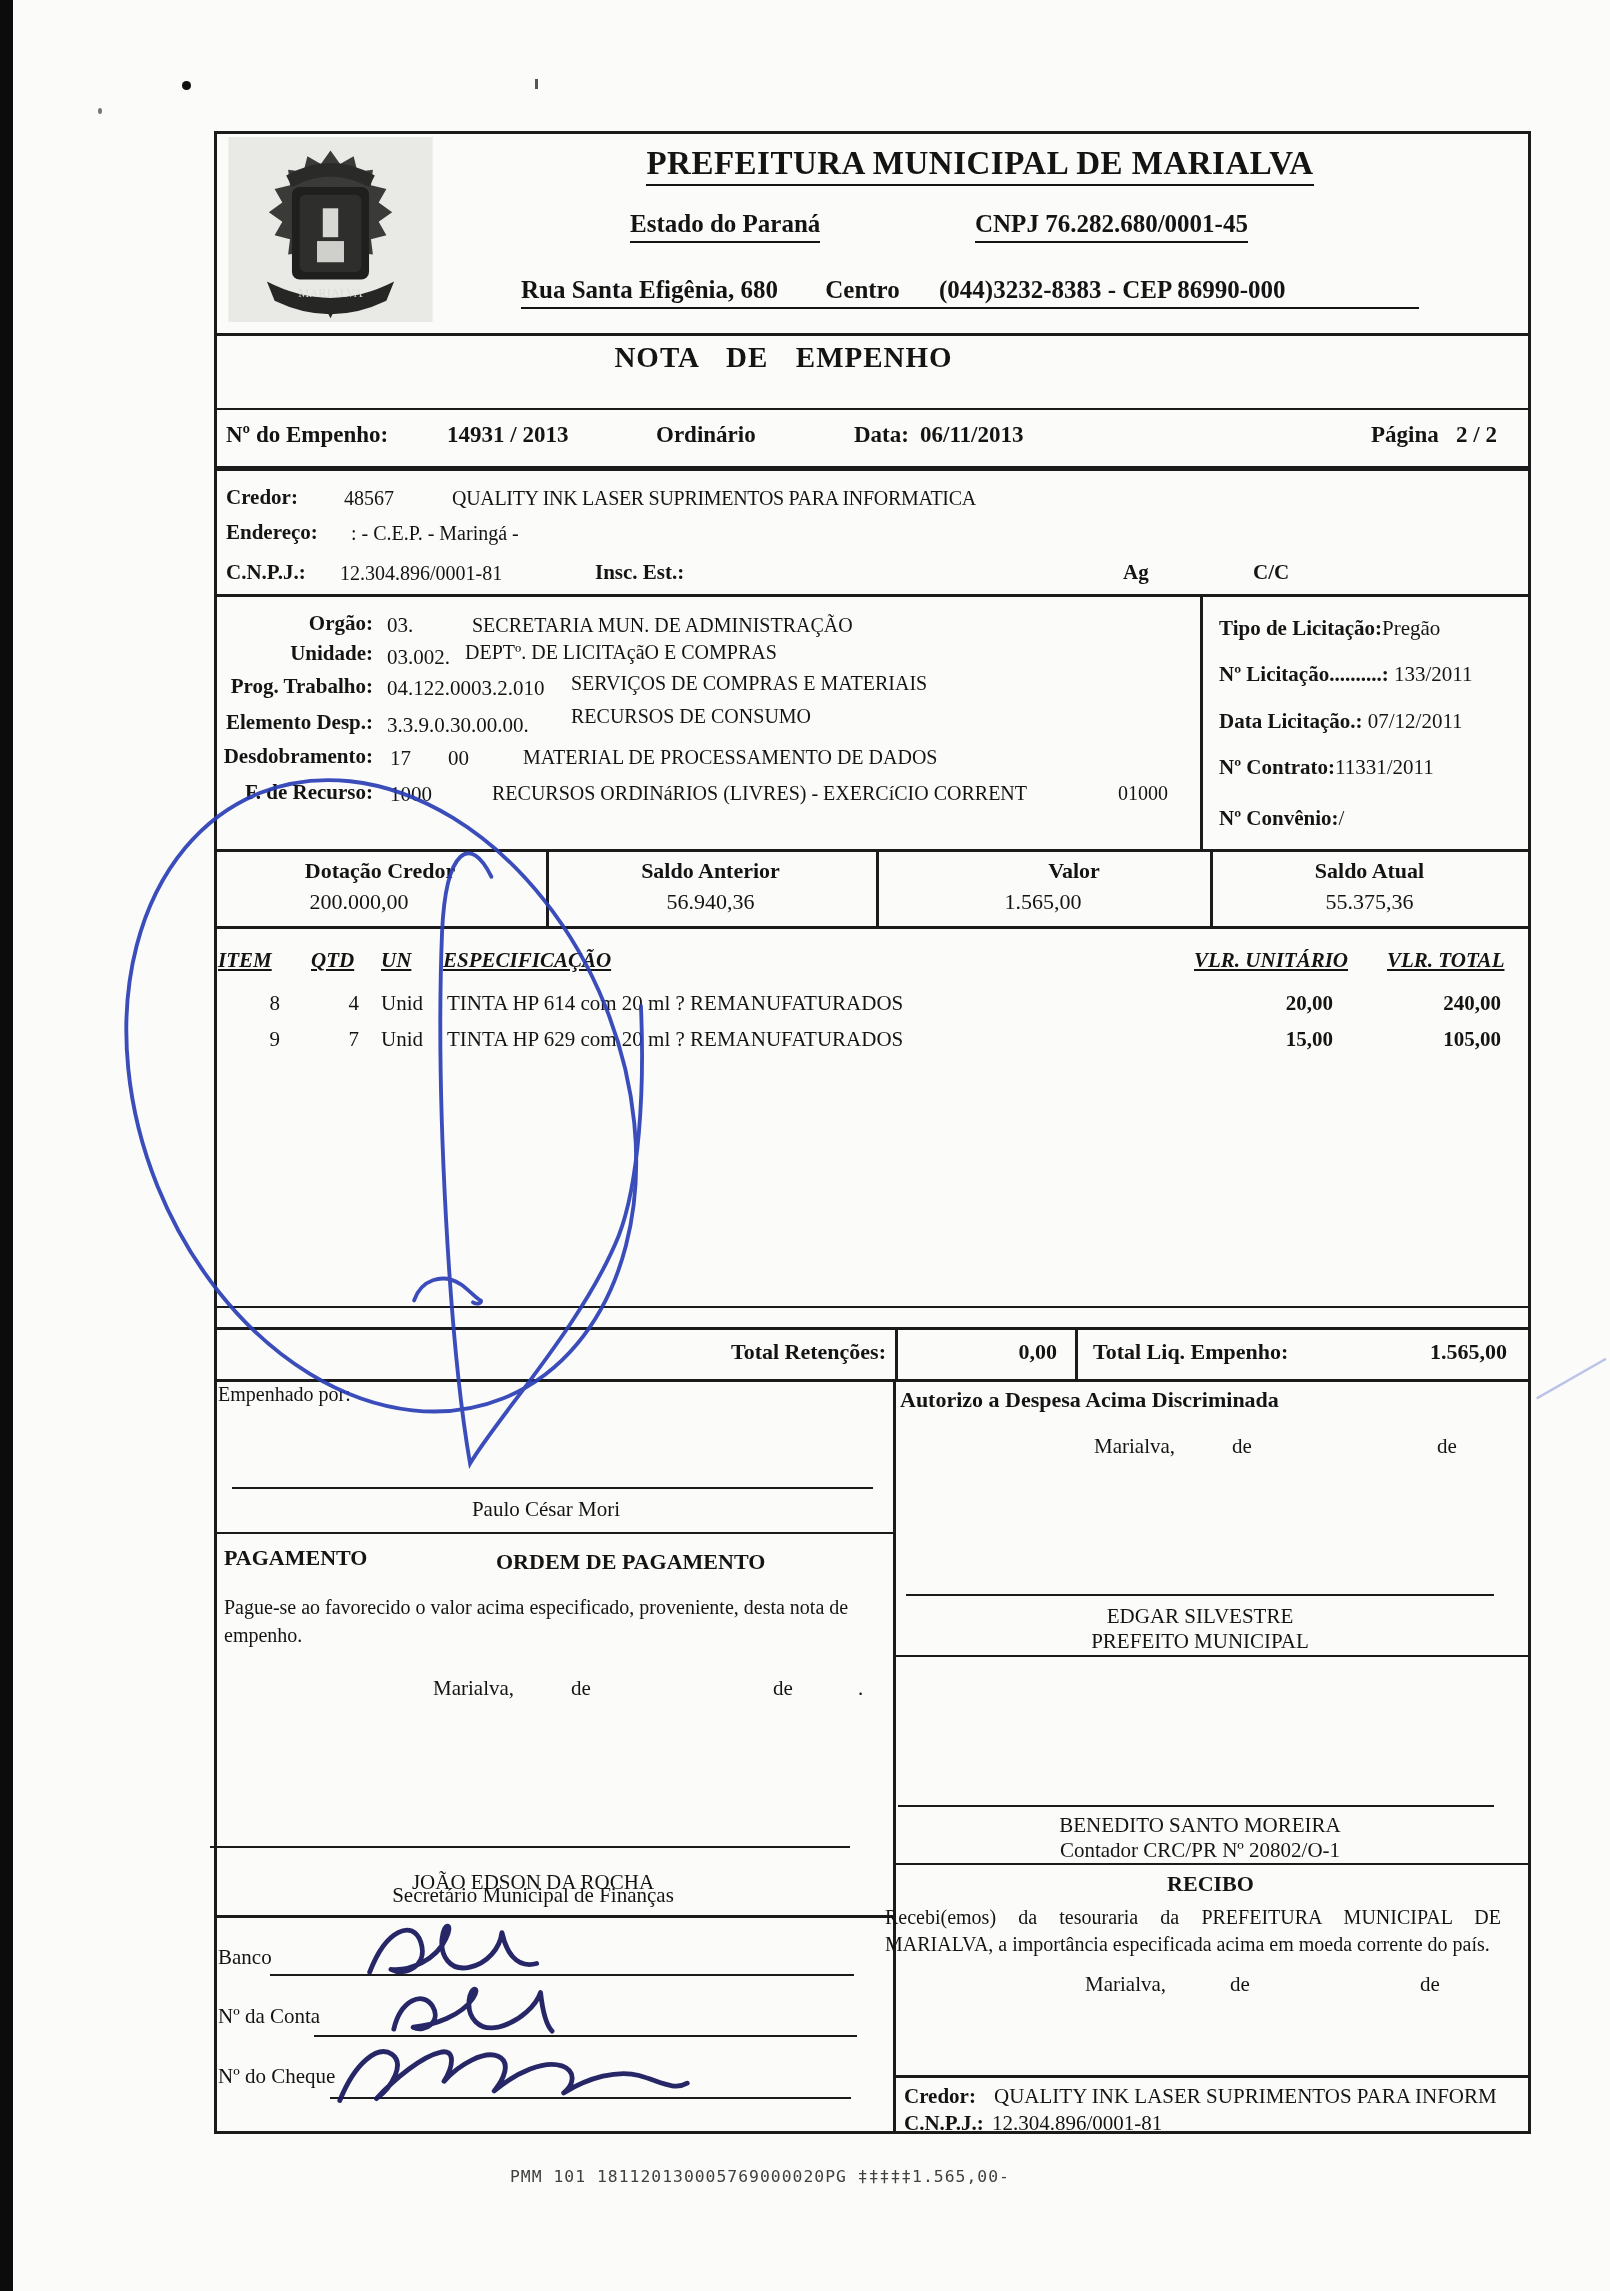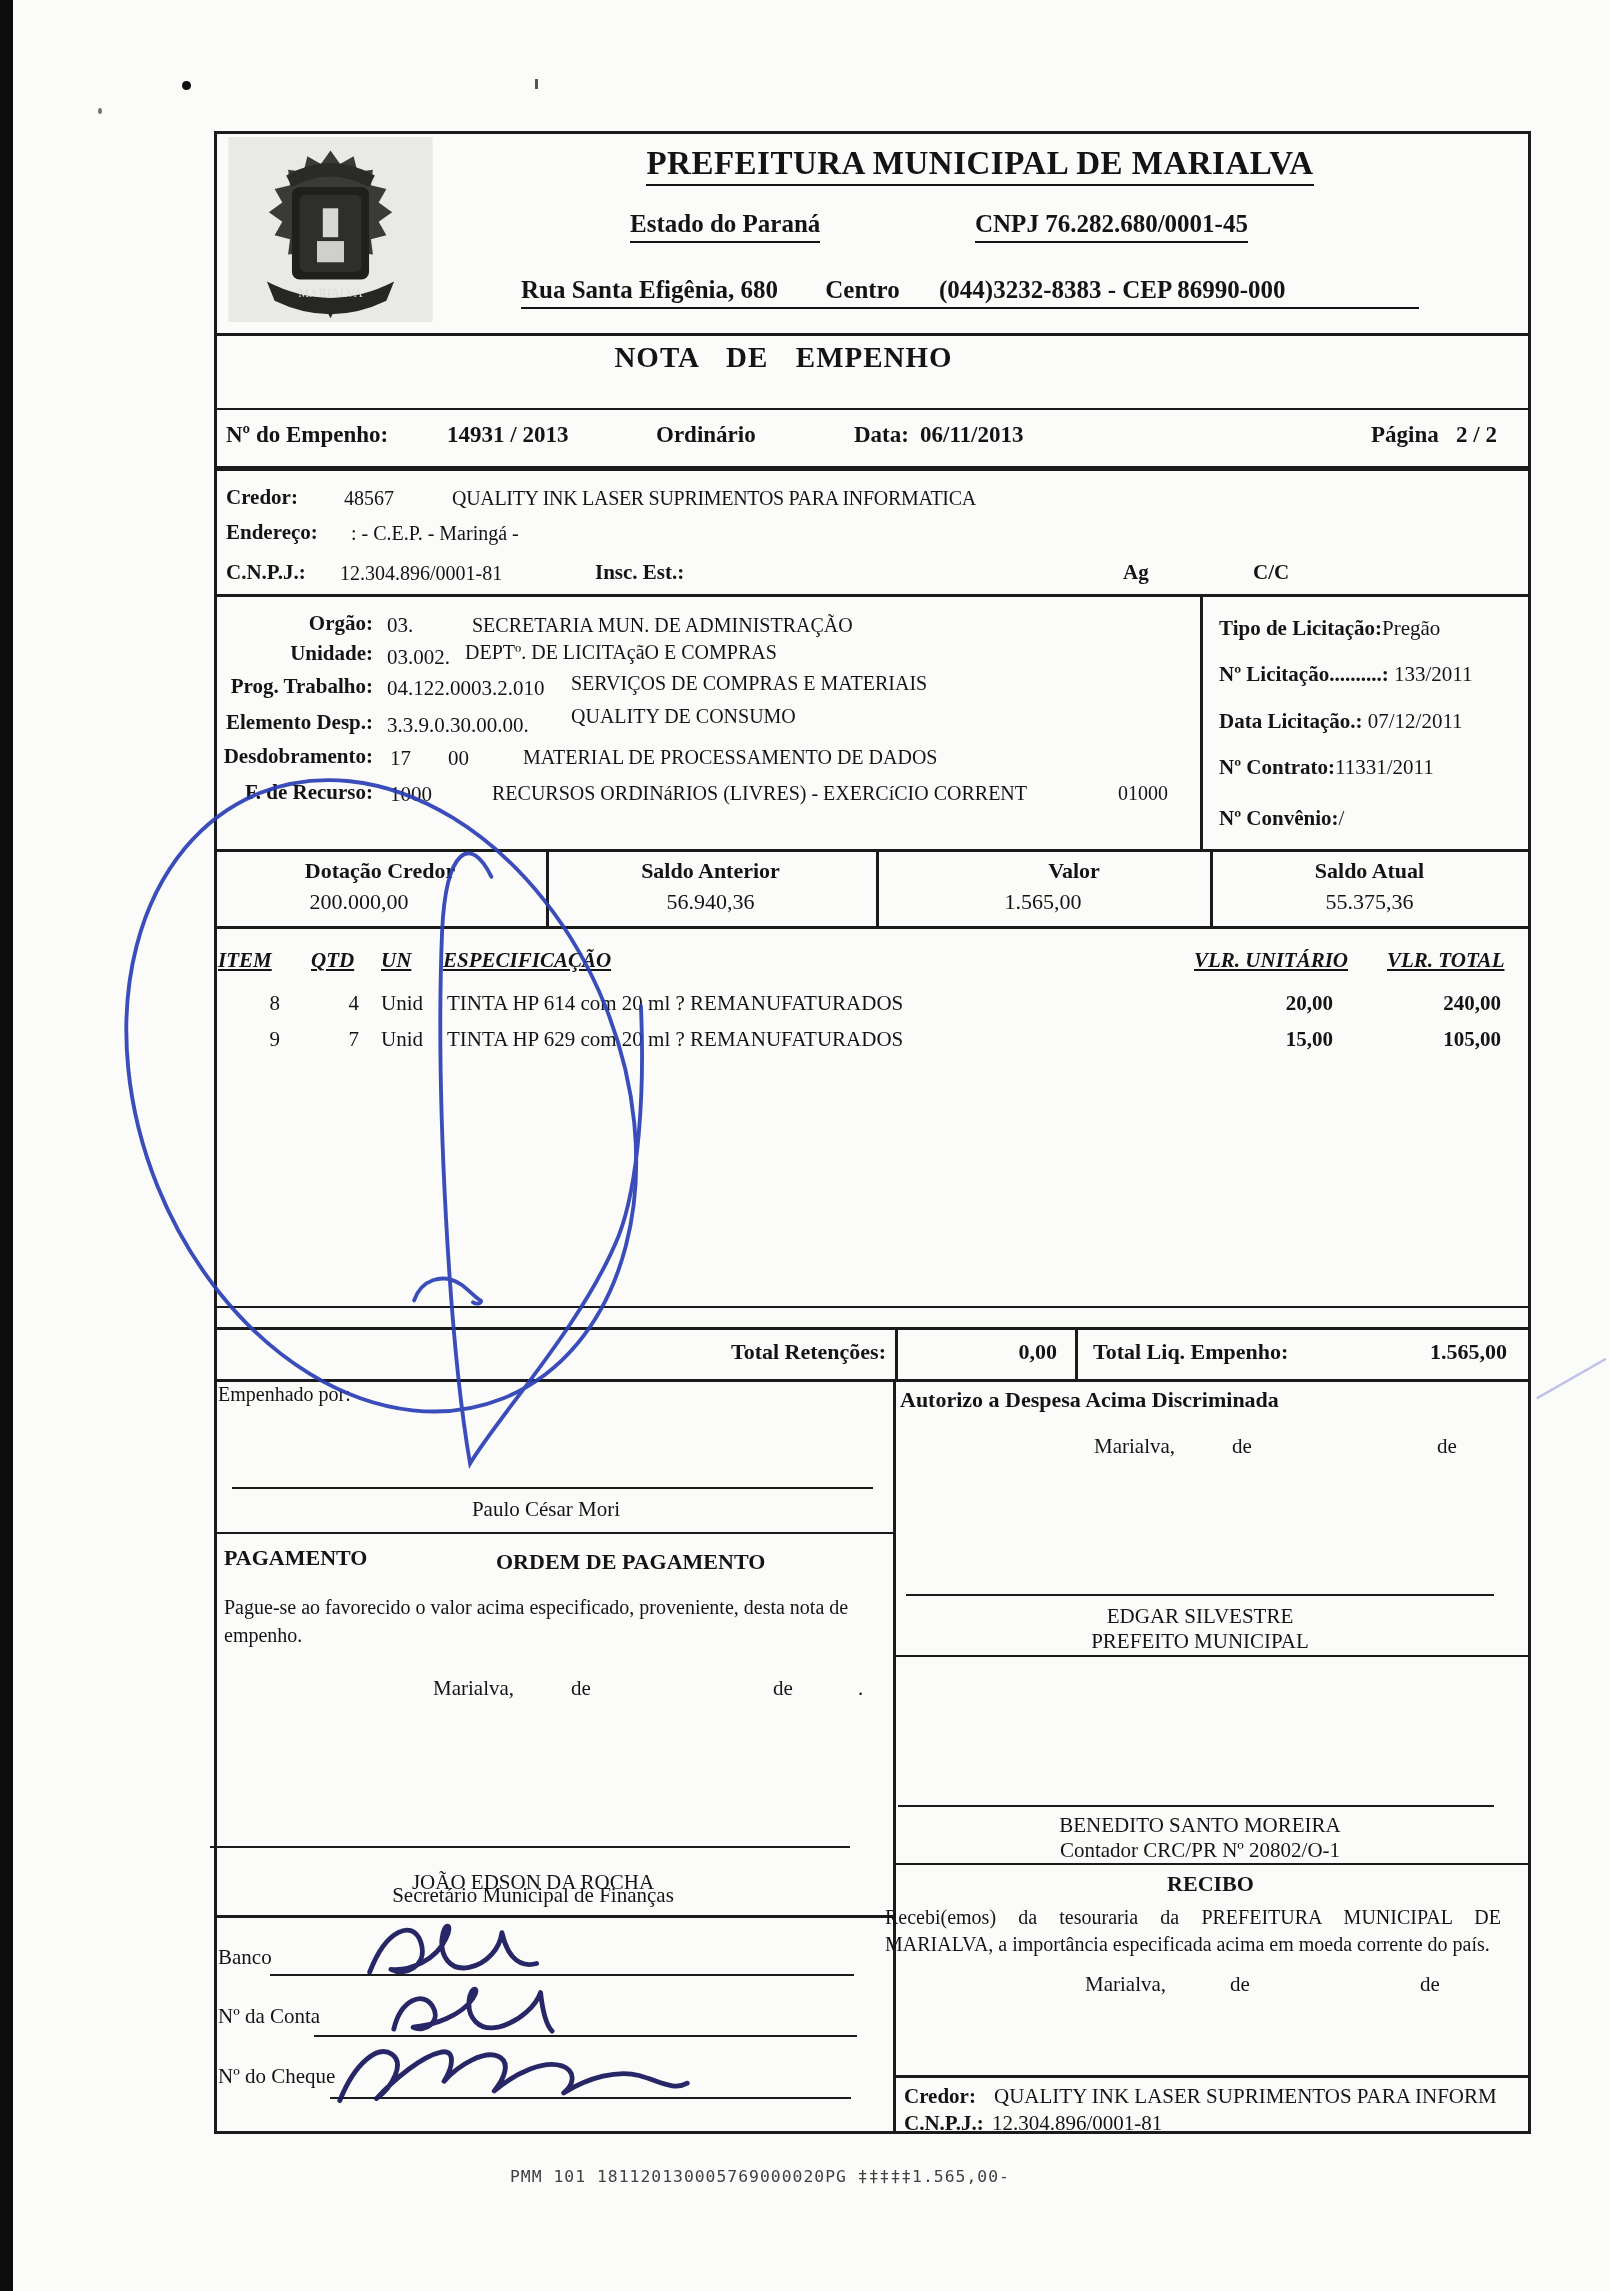--- a/index.html
+++ b/index.html
@@ -93,21 +93,21 @@
   <span class="lbl-col" style="left:214px;top:641px;width:159px;">Unidade:</span>
   <span class="abs t22" style="left:387px;top:645px;">03.002.</span>
   <span class="abs t21" style="left:465px;top:641px;">DEPTº. DE LICITAçãO E COMPRAS</span>
 
   <span class="lbl-col" style="left:214px;top:674px;width:159px;">Prog. Trabalho:</span>
   <span class="abs t22" style="left:387px;top:676px;">04.122.0003.2.010</span>
   <span class="abs t21" style="left:571px;top:672px;">SERVIÇOS DE COMPRAS E MATERIAIS</span>
 
   <span class="lbl-col" style="left:214px;top:710px;width:159px;">Elemento Desp.:</span>
   <span class="abs t22" style="left:387px;top:713px;">3.3.9.0.30.00.00.</span>
-  <span class="abs t21" style="left:571px;top:705px;">QUALITY DE CONSUMO</span>
+  <span class="abs t21" style="left:571px;top:705px;">RECURSOS DE CONSUMO</span>
 
   <span class="lbl-col" style="left:214px;top:744px;width:159px;">Desdobramento:</span>
   <span class="abs t22" style="left:390px;top:746px;">17</span>
   <span class="abs t22" style="left:448px;top:746px;">00</span>
   <span class="abs t21" style="left:523px;top:746px;">MATERIAL DE PROCESSAMENTO DE DADOS</span>
 
   <span class="lbl-col" style="left:214px;top:780px;width:159px;">F. de Recurso:</span>
   <span class="abs t22" style="left:390px;top:782px;">1000</span>
   <span class="abs t21" style="left:492px;top:782px;">RECURSOS ORDINáRIOS (LIVRES) - EXERCíCIO CORRENT</span>
   <span class="abs t21" style="left:1118px;top:782px;">01000</span>

